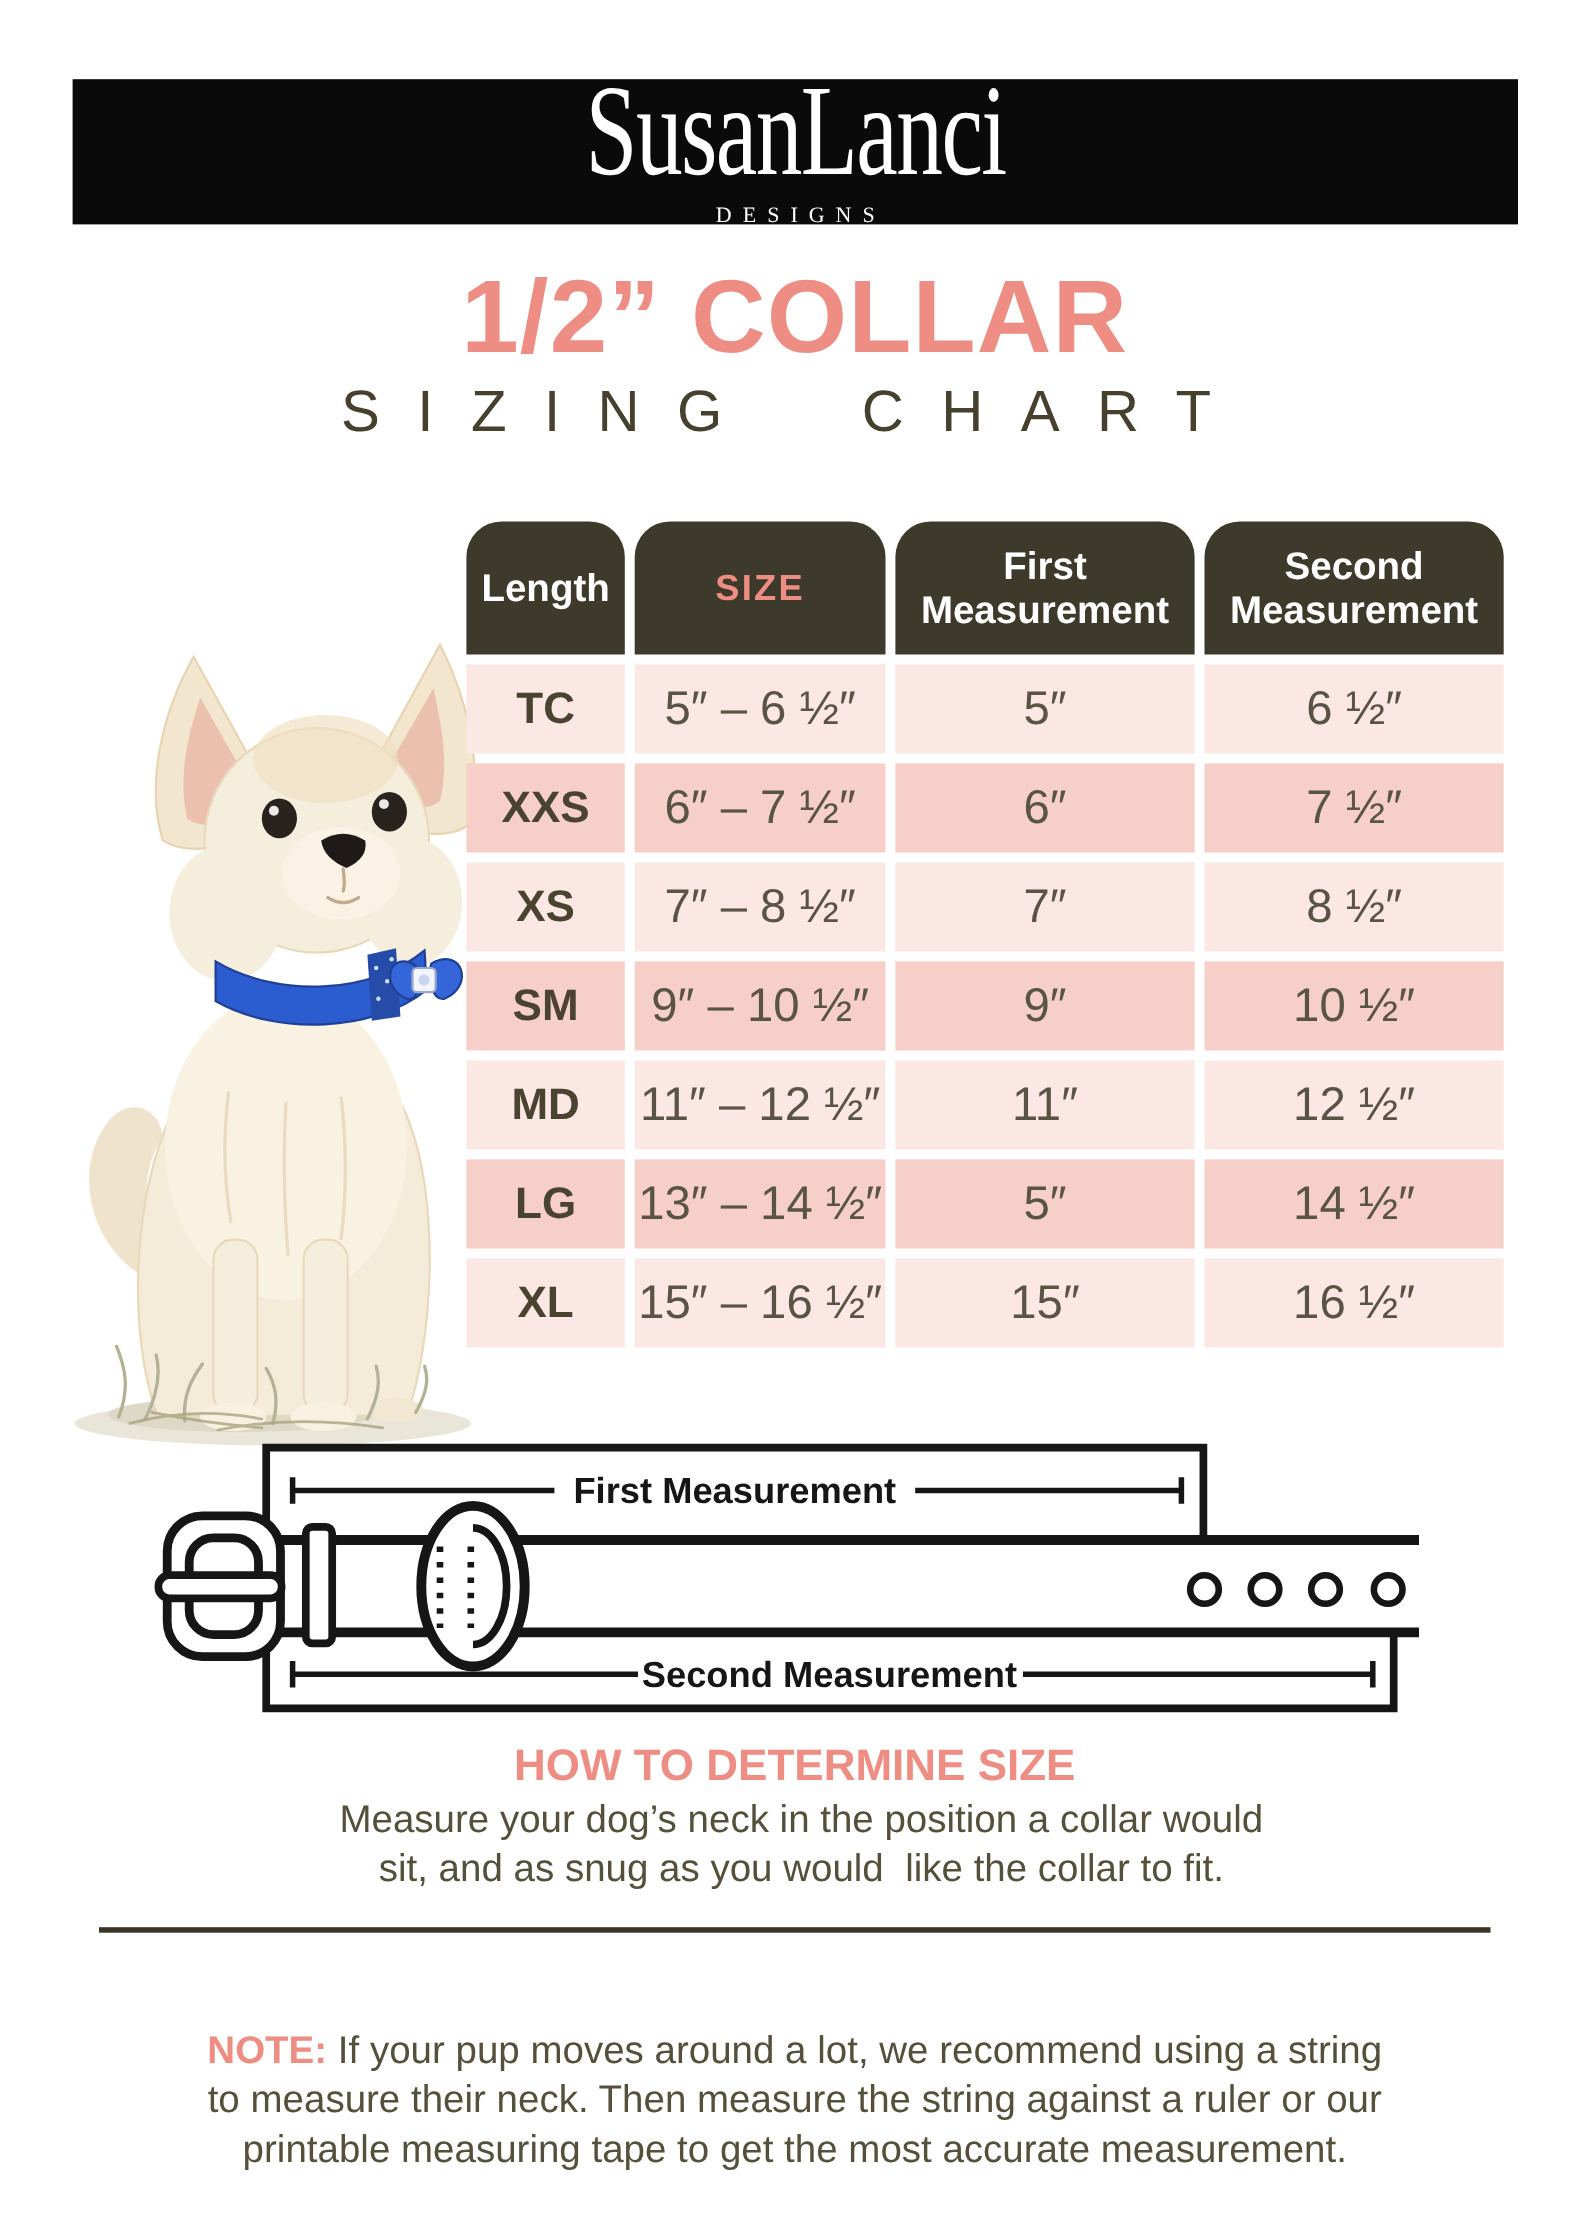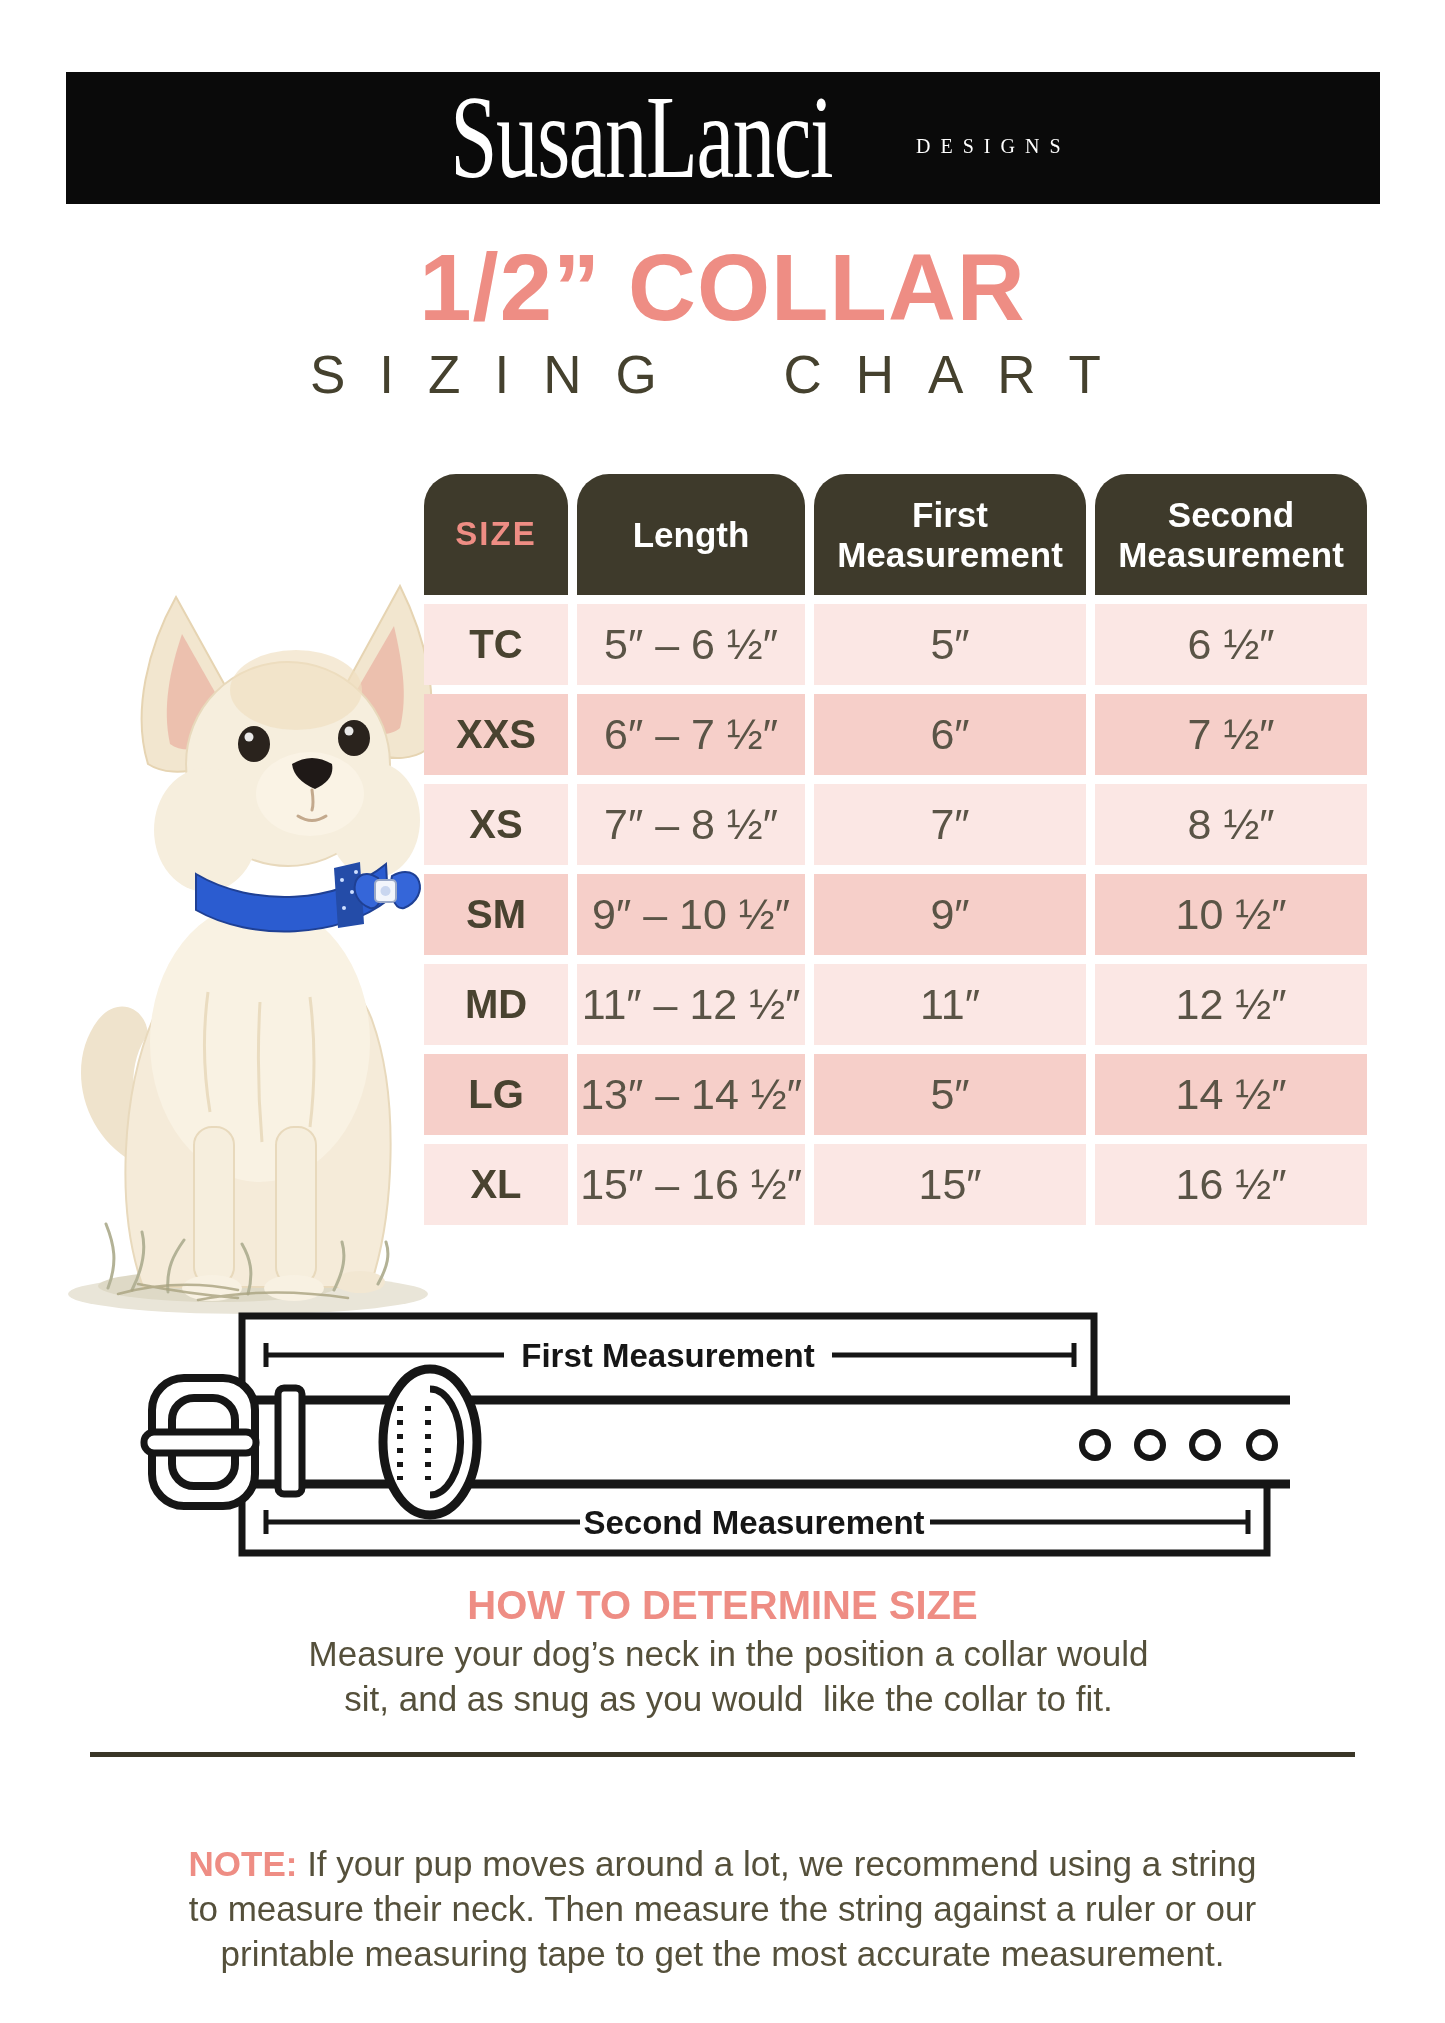--- a/index.html
+++ b/index.html
@@ -15,21 +15,21 @@
     --collar-blue:#2b5cd0;
     --line-ink:#161616;
   }
   *{margin:0;padding:0;box-sizing:border-box;}
   html,body{background:#ffffff;}
   body{font-family:"Liberation Sans","DejaVu Sans",sans-serif;}
   .page{position:relative;width:1445px;height:2023px;background:#fff;overflow:hidden;margin:0 auto;}
 
   
   .brand-bar{position:absolute;left:66px;top:72px;width:1314px;height:132px;
-    background:var(--bar-black);display:flex;flex-direction:row;align-items:center;justify-content:center;}
+    background:var(--bar-black);display:flex;flex-direction:column;align-items:center;justify-content:center;}
   .brand-name{font-family:"Liberation Serif","DejaVu Serif",serif;color:#fff;font-size:118px;line-height:.86;
     transform:scaleX(.72);transform-origin:center;letter-spacing:-2px;white-space:nowrap;}
   .brand-sub{color:#fff;font-family:"Liberation Serif","DejaVu Serif",serif;font-size:20px;letter-spacing:10px;
     margin-top:16px;padding-left:10px;}
 
   
   .collar-title{position:absolute;left:0;top:234px;width:100%;text-align:center;
     color:var(--accent-pink);font-size:94px;font-weight:700;letter-spacing:1px;}
   .sizing-subtitle{position:absolute;left:0;top:344px;width:100%;text-align:center;
     color:var(--subtitle-olive);font-size:53px;font-weight:400;letter-spacing:34px;word-spacing:44px;}
@@ -125,22 +125,22 @@
     <path d="M344,304 C372,288 384,324 356,336 C346,338 340,320 344,304 Z" fill="#3566d9" stroke="#1f4094" stroke-width="2"></path>
     <rect x="327" y="308" width="21" height="22" rx="4" fill="#f2f5fb" stroke="#9aa9c8" stroke-width="2"></rect>
     <circle cx="337.5" cy="319" r="5" fill="#c9d6ef"></circle>
 
     <path d="M60,716 C70,690 66,672 58,652 M84,718 C96,694 98,676 94,660 M120,720 C118,696 126,682 136,668 M200,722 C206,700 202,686 194,672 M286,718 C296,698 298,684 294,670 M330,712 C340,694 342,682 338,670" stroke="#b3b296" stroke-width="3" fill="none" stroke-linecap="round"></path>
     <path d="M70,722 q60,-16 120,-4 M150,728 q70,-14 150,-2 M90,712 q50,10 100,14" stroke="#a9a27f" stroke-width="2.5" fill="none" stroke-linecap="round" opacity=".8"></path>
   </svg>
 
   <div class="size-table">
     <div class="t-row t-head">
+      <div class="cell">Length</div>
       <div class="cell size-h">SIZE</div>
-      <div class="cell">Length</div>
       <div class="cell">First Measurement</div>
       <div class="cell">Second Measurement</div>
     </div>
     <div class="t-body">
         <div class="t-row light">
       <div class="cell size-c">TC</div>
       <div class="cell">5″ – 6 ½″</div>
       <div class="cell">5″</div>
       <div class="cell">6 ½″</div>
     </div>

